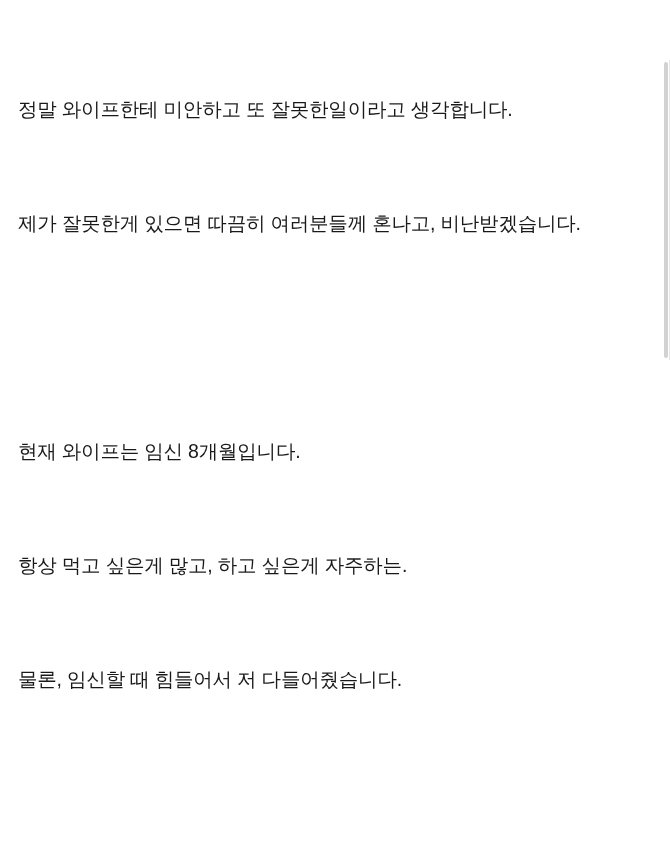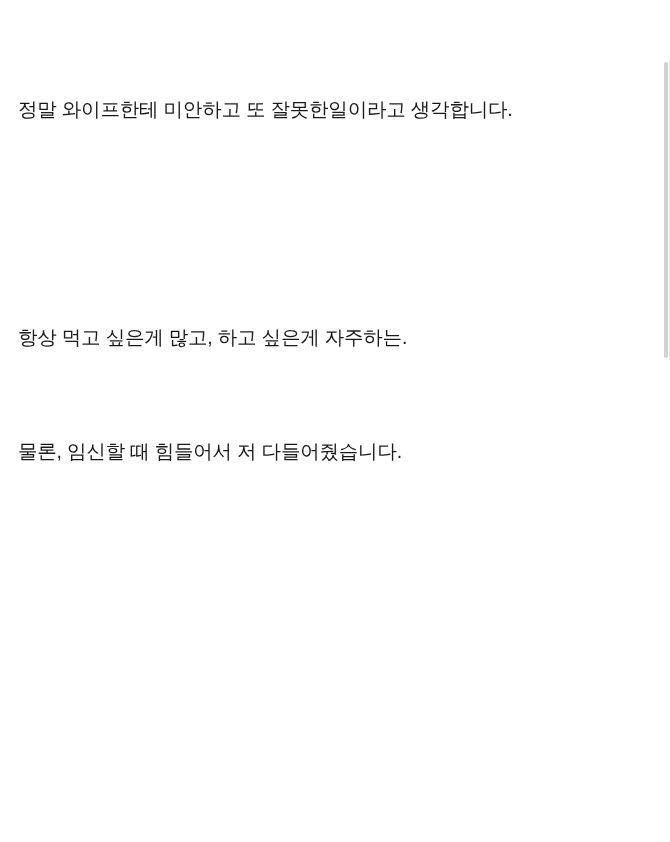--- a/index.html
+++ b/index.html
@@ -64,21 +64,23 @@
     height: 300px;
     background: #e6e6e6;
   }
 </style>
 </head>
 <body>
 
 <div class="page">
   <div class="post-body">
     <p class="para">정말 와이프한테 미안하고 또 잘못한일이라고 생각합니다.</p>
+    <p class="para">제가 잘못한게 있으면 따끔히 여러분들께 혼나고, 비난받겠습니다.</p>
     <div class="blank-line"></div>
+    <p class="para">현재 와이프는 임신 8개월입니다.</p>
     <p class="para">항상 먹고 싶은게 많고, 하고 싶은게 자주하는.</p>
     <p class="para">물론, 임신할 때 힘들어서 저 다들어줬습니다.</p>
     
     
     
     
     
     
     
     

